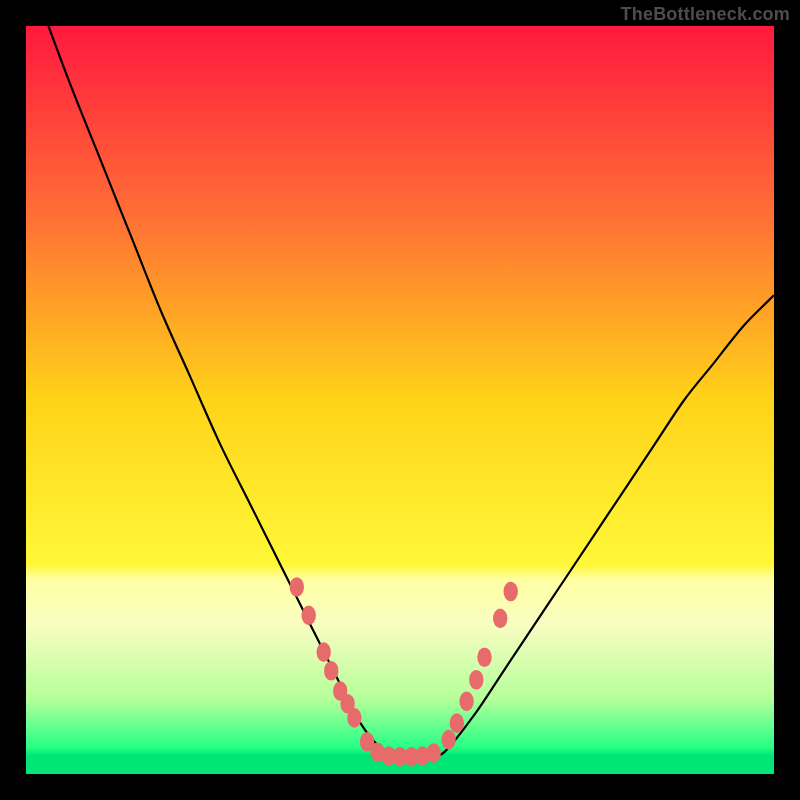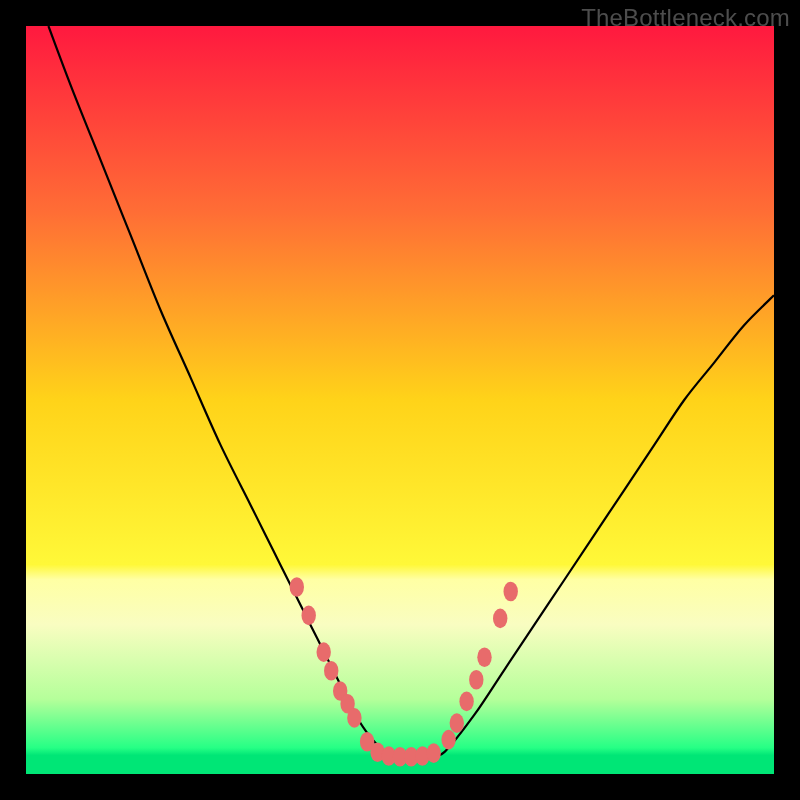--- a/index.html
+++ b/index.html
@@ -23,22 +23,22 @@
     position: absolute;
     left: 26px;
     top: 26px;
     width: 748px;
     height: 748px;
   }
   .watermark {
     position: absolute;
     top: 4px;
     right: 10px;
-    font-size: 24px;
-    font-weight: 400;
+    font-size: 18px;
+    font-weight: 700;
     color: #4d4d4d;
     letter-spacing: 0.2px;
     font-family: Arial, Helvetica, sans-serif;
   }
 </style>
 </head>
 <body>
 
 <div class="frame">
   <div class="watermark">TheBottleneck.com</div>

